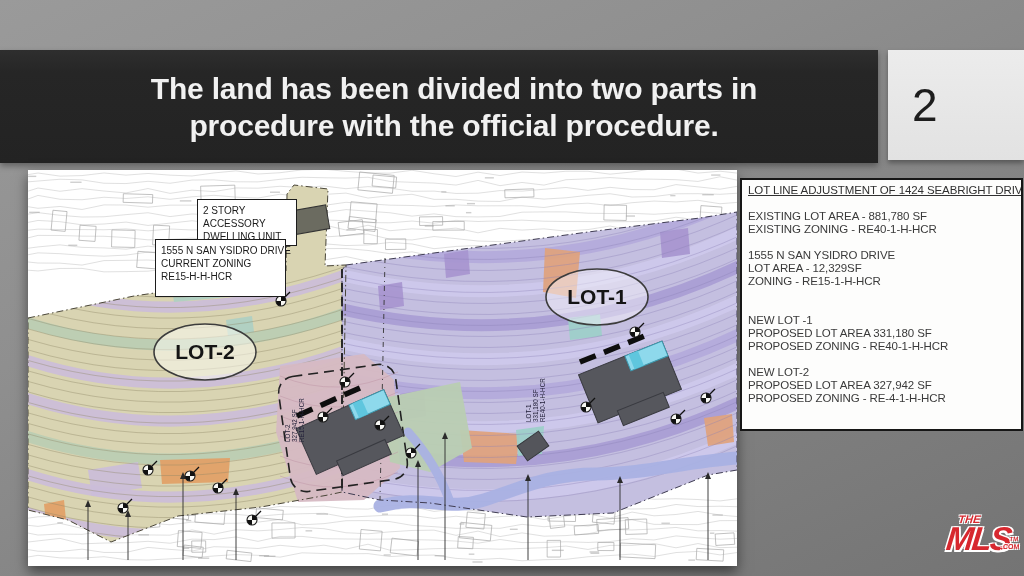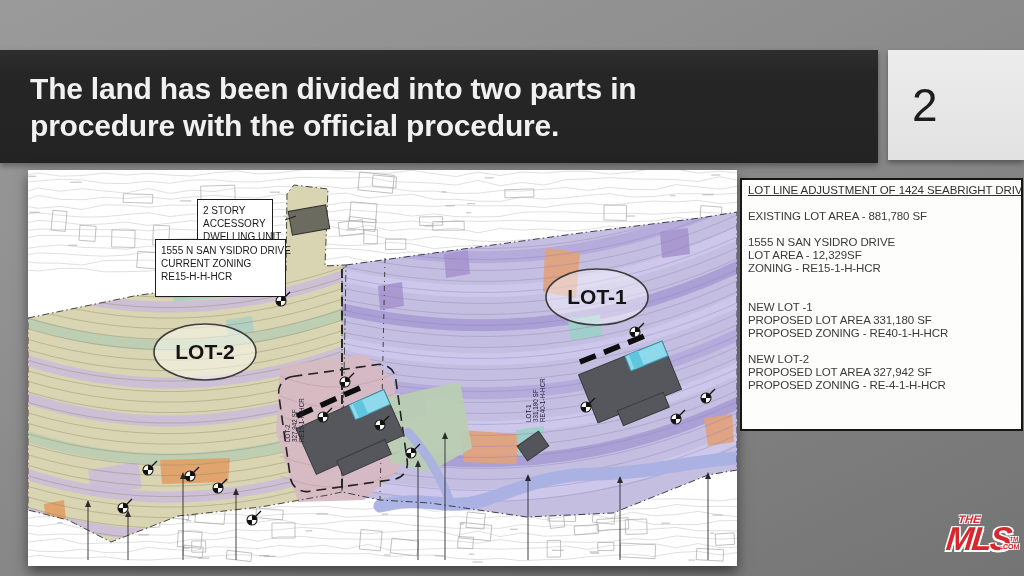--- a/index.html
+++ b/index.html
@@ -7,21 +7,21 @@
     width:1024px;height:576px;position:relative;overflow:hidden;
     background:linear-gradient(155deg,#9a9a9a 0%,#8f8f8f 35%,#828282 65%,#747474 100%);
     font-family:"Liberation Sans",sans-serif;
   }
   
   .banner{
     position:absolute;left:0;top:50px;width:878px;height:113px;
     background:linear-gradient(180deg,#2e2e2e 0%,#262626 20%,#232323 100%);
     box-shadow:0 3px 6px rgba(0,0,0,.35);
     display:flex;flex-direction:column;justify-content:center;
-    padding-left:30px;box-sizing:border-box;
+    padding-left:30px;box-sizing:border-box;align-items:center;
   }
   .banner .t-line{
     color:#f1f1f1;font-size:30px;line-height:37px;letter-spacing:-.2px;
     font-weight:600;white-space:nowrap;
   }
   
   .pagebox{
     position:absolute;left:888px;top:50px;width:136px;height:110px;
     background:linear-gradient(180deg,#ececec,#e2e2e2);
     box-shadow:0 3px 5px rgba(0,0,0,.35);
@@ -32,21 +32,21 @@
   .map{
     position:absolute;left:28px;top:170px;width:709px;height:396px;
     background:#ffffff;box-shadow:0 6px 12px rgba(0,0,0,.5);
   }
   .map svg{position:absolute;left:0;top:0;}
   .callout{
     position:absolute;background:#ffffff;border:1.5px solid #1c1c1c;
     padding:4px 5px;box-sizing:border-box;z-index:4;
   }
   .callout .c-line{font-size:10px;line-height:13px;color:#1b1b1b;white-space:nowrap;}
-  .co-adu{left:169px;top:29px;width:76px;height:47px;}
+  .co-adu{left:169px;top:29px;width:100px;height:47px;}
   .co-zoning{left:127px;top:69px;width:131px;height:58px;}
   
   .infopanel{
     position:absolute;left:740px;top:178px;width:283px;height:253px;
     background:#fdfdfc;border:2px solid #161616;box-sizing:border-box;
     padding:4px 6px;overflow:hidden;
   }
   .infopanel .p-line{
     font-size:11.5px;line-height:13px;color:#3a3a3a;white-space:nowrap;
     letter-spacing:-.1px;
@@ -494,20 +494,21 @@
     <div class="c-line">1555 N SAN YSIDRO DRIVE</div>
     <div class="c-line">CURRENT ZONING</div>
     <div class="c-line">RE15-H-H-HCR</div>
   </div>
 </div>
 
 <div class="infopanel">
   <div class="p-line p-head">LOT LINE ADJUSTMENT OF 1424 SEABRIGHT DRIVE</div>
   <div class="gap1"></div>
   <div class="p-line">EXISTING LOT AREA -  881,780 SF</div>
+  <div class="p-line">EXISTING ZONING - RE40-1-H-HCR</div>
   <div class="gap1"></div>
   <div class="p-line">1555 N SAN YSIDRO DRIVE</div>
   <div class="p-line">LOT AREA  - 12,329SF</div>
   <div class="p-line">ZONING - RE15-1-H-HCR</div>
   <div class="gap2"></div>
   <div class="p-line">NEW LOT -1</div>
   <div class="p-line">PROPOSED LOT AREA  331,180 SF</div>
   <div class="p-line">PROPOSED ZONING - RE40-1-H-HCR</div>
   <div class="gap1"></div>
   <div class="p-line">NEW LOT-2</div>

